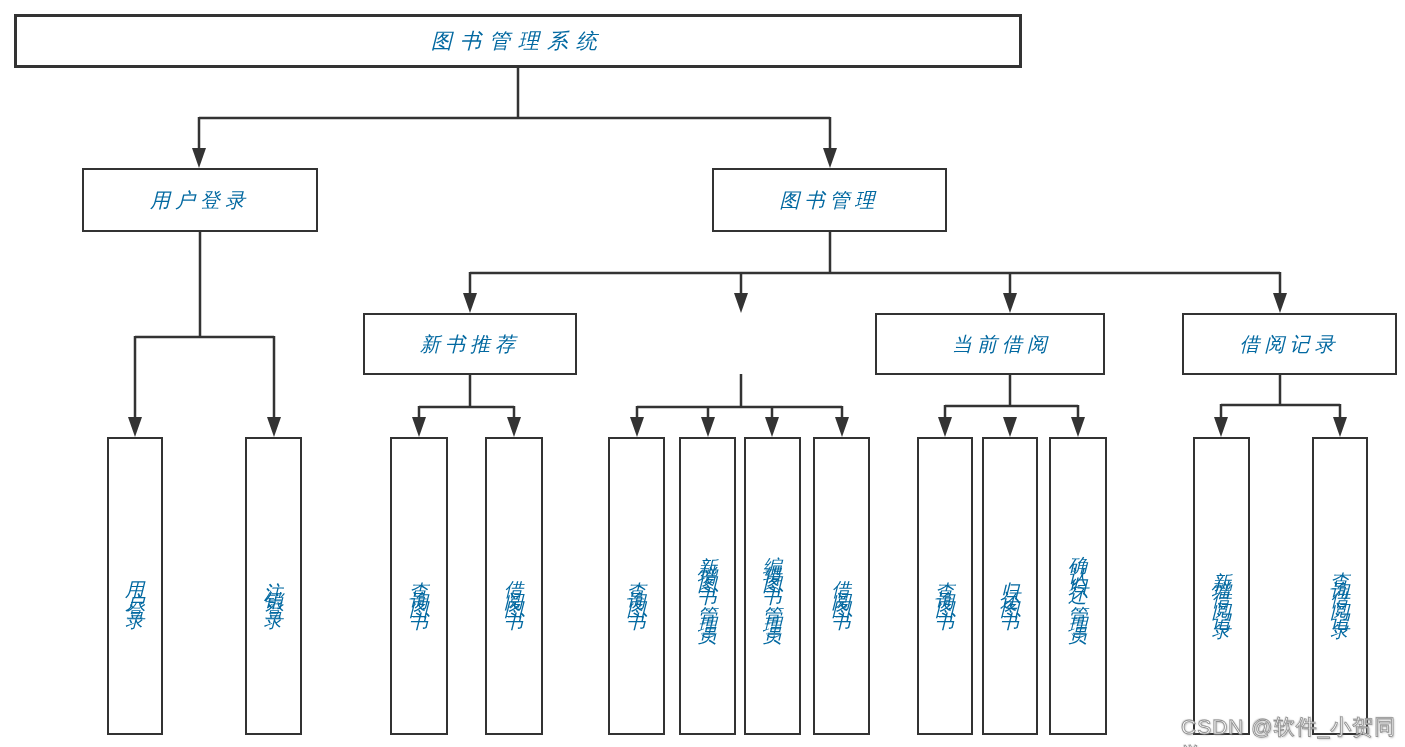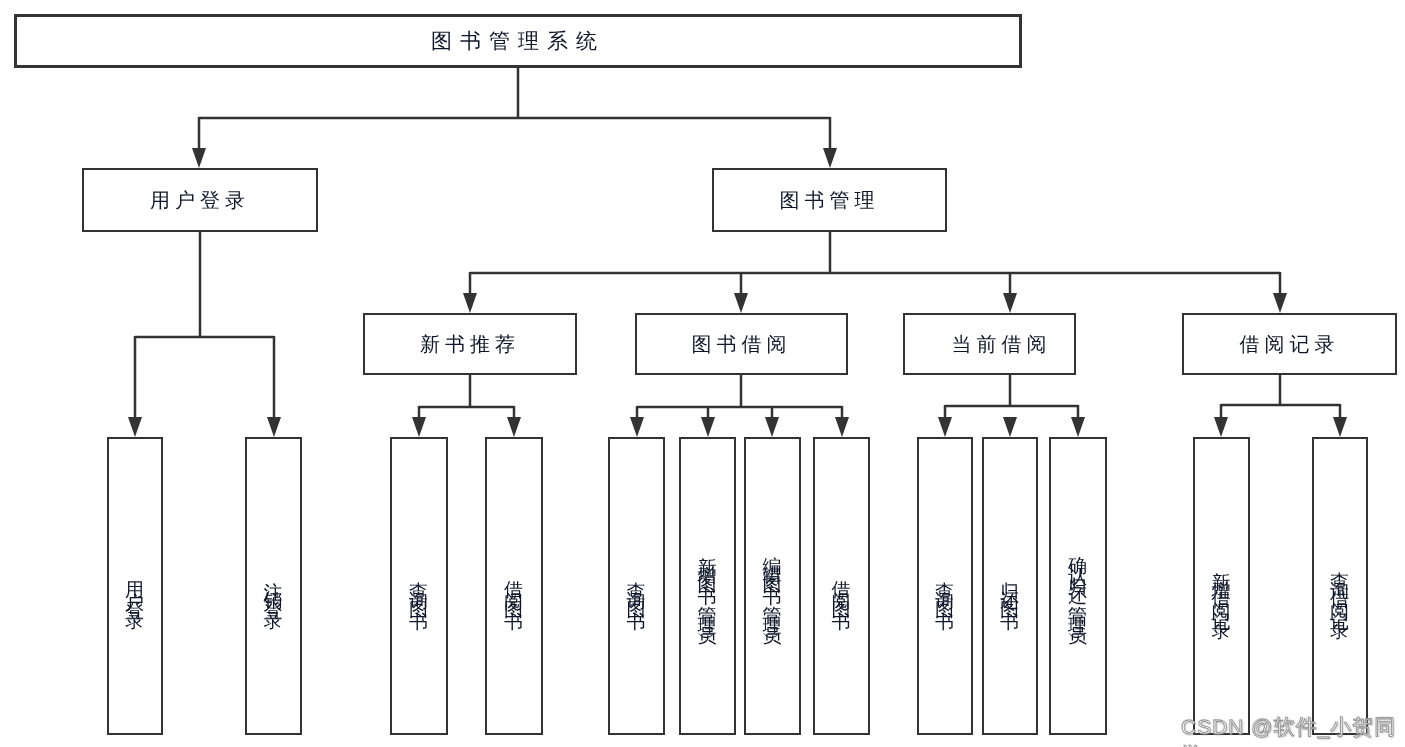--- a/index.html
+++ b/index.html
@@ -4,23 +4,24 @@
 <style>
   html,body{margin:0;padding:0;}
   body{
     width:1405px;height:747px;background:#ffffff;overflow:hidden;
     font-family:"Liberation Sans","DejaVu Sans",sans-serif;
   }
   .stage{position:absolute;left:0;top:0;width:1405px;height:747px;background:#ffffff;}
   .wires{position:absolute;left:0;top:0;}
   .node{
     position:absolute;box-sizing:border-box;background:#ffffff;
-    border:2px solid #333333;color:#0f172a;
+    border:2px solid #333333;color:#0369a1;
     display:flex;align-items:center;justify-content:center;
     white-space:nowrap;
+    font-style:italic;
   }
   .root-node{font-size:21px;letter-spacing:8px;border-width:3px;}
   .branch-node{font-size:20px;letter-spacing:5px;}
   .leaf-node{top:437px;height:298px;}
   .leaf-node span{
     writing-mode:vertical-rl;text-orientation:mixed;
     font-size:19px;letter-spacing:10px;line-height:1;
   }
   .watermark{
     position:absolute;left:1181px;top:713px;
@@ -92,22 +93,21 @@
       <polygon points="1333,417 1347,417 1340,437"></polygon>
     </g>
   </svg>
 
   <div class="node root-node" style="left:14px;top:14px;width:1008px;height:54px;">图书管理系统</div>
 
   <div class="node branch-node" style="left:82px;top:168px;width:236px;height:64px;">用户登录</div>
   <div class="node branch-node" style="left:712px;top:168px;width:235px;height:64px;">图书管理</div>
 
   <div class="node branch-node" style="left:363px;top:313px;width:214px;height:62px;">新书推荐</div>
-  <div class="node branch-node" style="left:635px;top:313px;width:213px;height:62px;">图书借阅</div>
-  <div class="node branch-node" style="left:903px;top:313px;width:173px;height:62px;padding-left:24px;">当前借阅</div>
+  <div class="node branch-node" style="left:875px;top:313px;width:230px;height:62px;padding-left:24px;">当前借阅</div>
   <div class="node branch-node" style="left:1172px;top:313px;width:215px;height:62px;margin-left:10px;">借阅记录</div>
 
   <div class="node leaf-node" style="left:107px;width:56px;">
     <span>用户登录</span>
   </div>
   <div class="node leaf-node" style="left:245px;width:57px;">
     <span>注销登录</span>
   </div>
 
   <div class="node leaf-node" style="left:390px;width:58px;">

